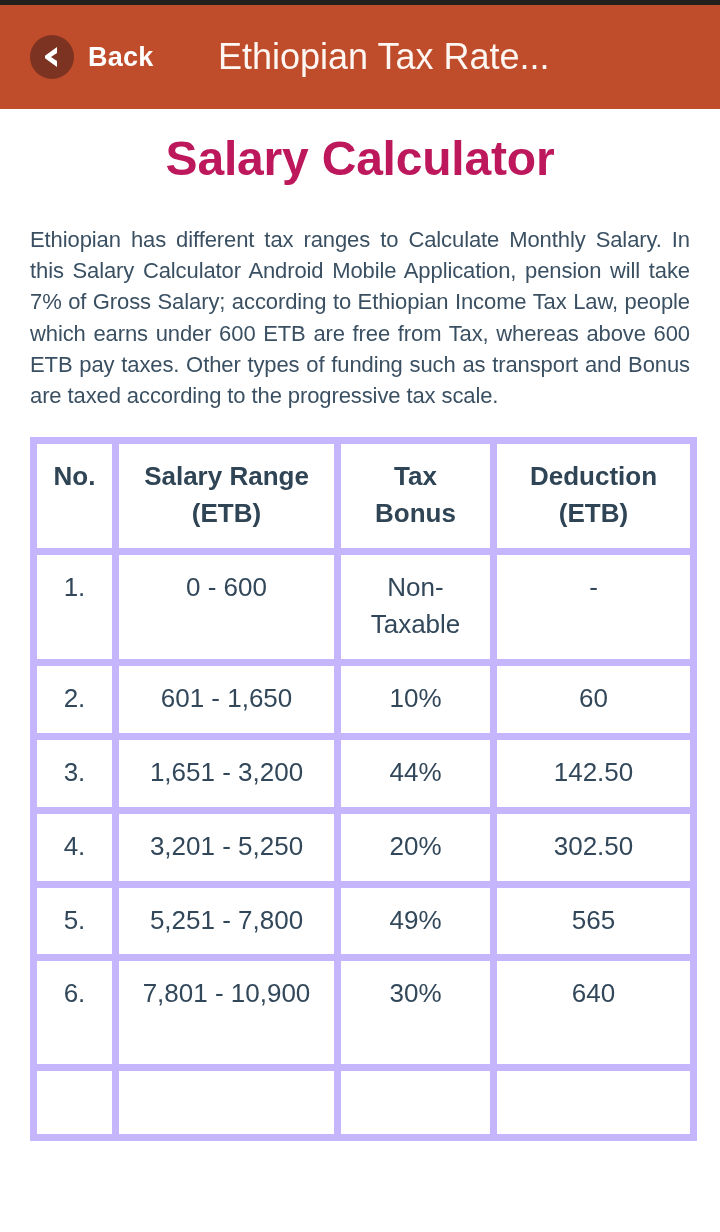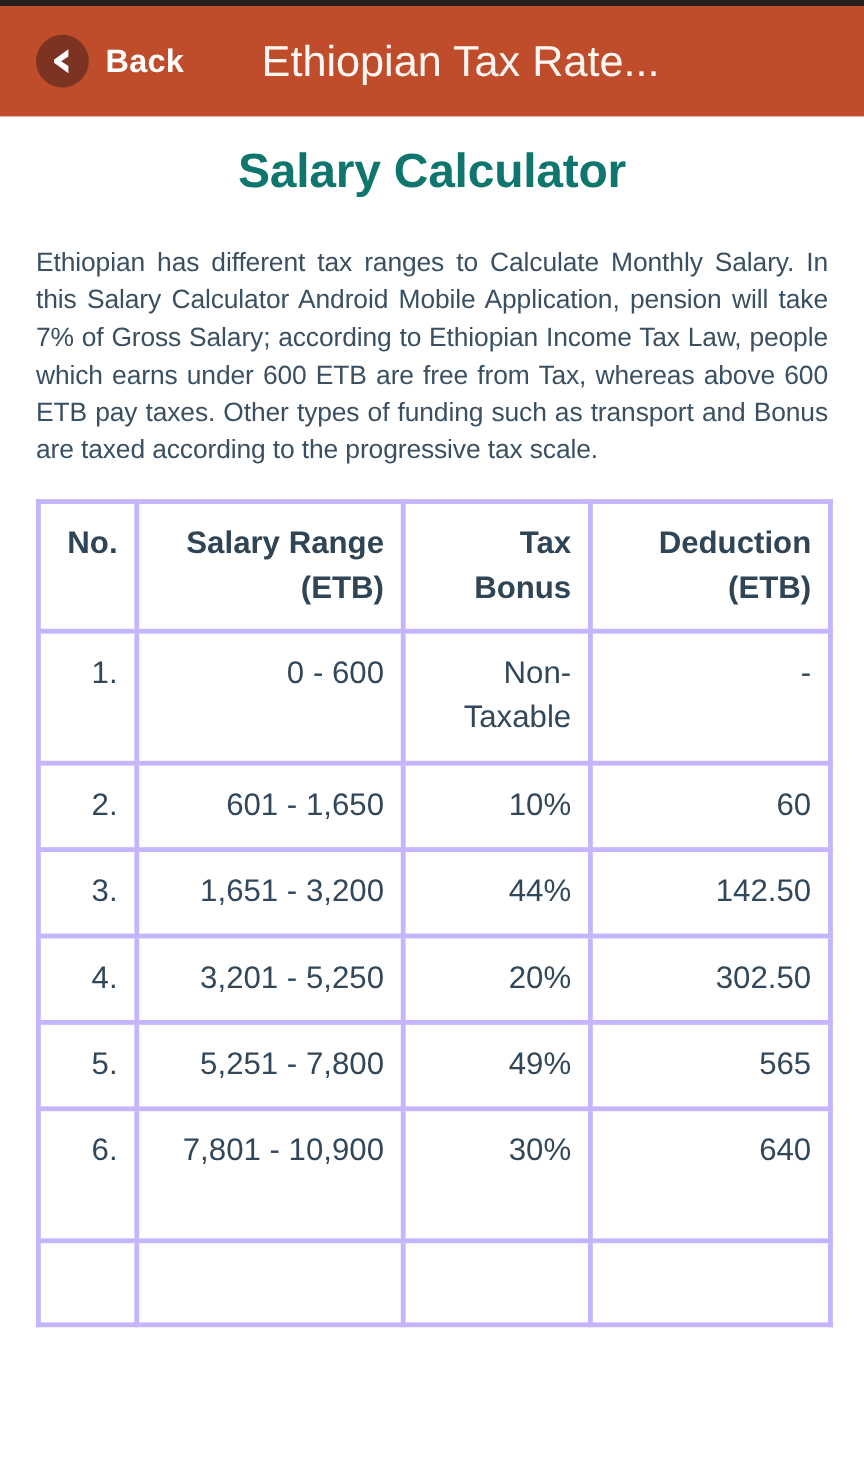--- a/index.html
+++ b/index.html
@@ -18,21 +18,21 @@
 
   
   .status-strip {
     height: 5px;
     width: 100%;
     background: #23201e;
   }
 
   
   .appbar {
-    height: 92px;
+    height: 104px;
     background: #bf4c2a;
     display: flex;
     align-items: center;
     padding: 0 0 0 30px;
     box-sizing: border-box;
     position: relative;
   }
   .back-button {
     display: flex;
     align-items: center;
@@ -69,23 +69,23 @@
     transform: translateY(-50%);
     white-space: nowrap;
   }
 
   
   .content {
     padding: 0 30px;
   }
   .page-title {
     text-align: center;
-    font-size: 40px;
+    font-size: 48px;
     font-weight: bold;
-    color: #0f766e;
+    color: #be185d;
     margin: 24px 0 0 0;
     line-height: 1.1;
     letter-spacing: -0.2px;
   }
   .intro {
     margin: 38px 0 0 0;
     font-size: 22px;
     line-height: 1.42;
     text-align: justify;
     text-justify: inter-word;
@@ -97,24 +97,24 @@
   .tax-table {
     margin-top: 26px;
     width: 660px;
     border-collapse: collapse;
     table-layout: fixed;
     font-size: 26px;
     color: #32485a;
   }
   .tax-table th,
   .tax-table td {
-    border: 4px solid #c4b5fd;
+    border: 7px solid #c4b5fd;
     padding: 14px 14px 16px 14px;
     vertical-align: top;
-    text-align: right;
+    text-align: center;
     line-height: 1.42;
     font-weight: normal;
     box-sizing: border-box;
   }
   .tax-table th {
     font-weight: bold;
     color: #2f4454;
   }
   .col-no    { width: 82px; }
   .col-range { width: 222px; }

